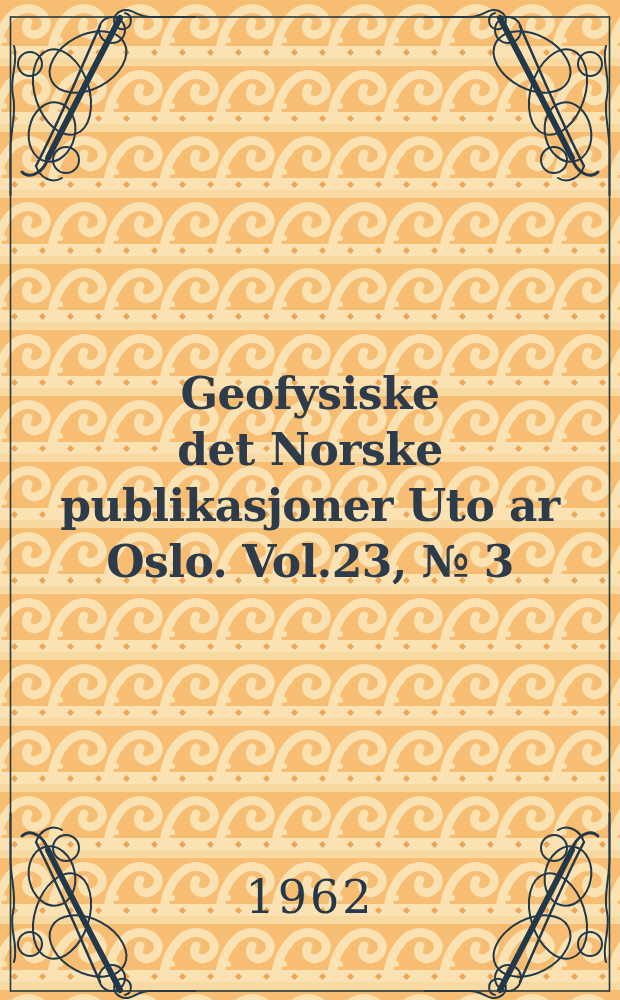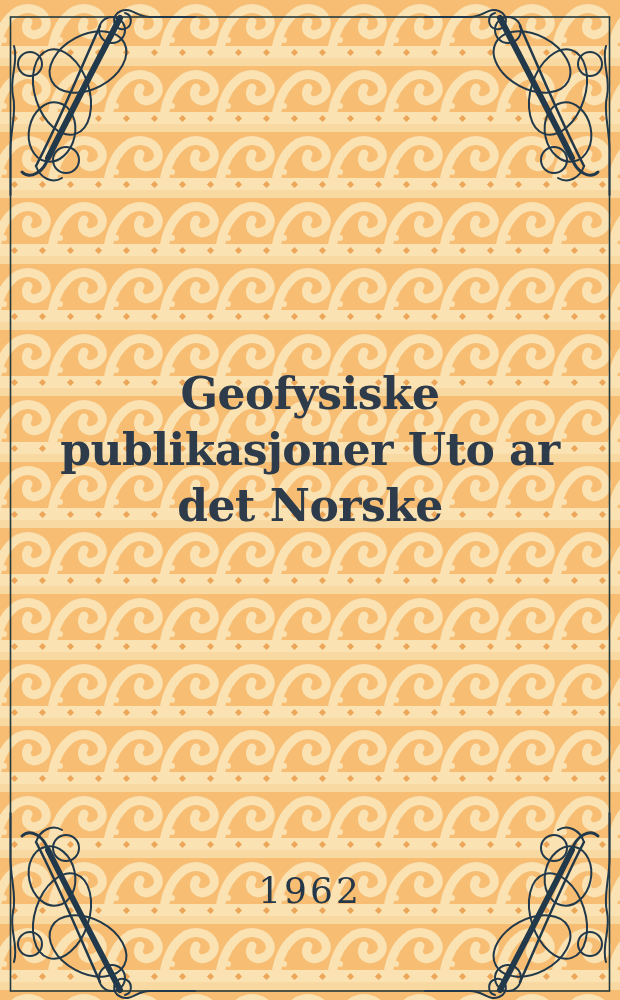--- a/index.html
+++ b/index.html
@@ -20,21 +20,21 @@
     font-size:44px;
     line-height:56px;
     letter-spacing:-0.5px;
   }
   .title-block .line{white-space:nowrap;}
   .year{
     position:absolute;
     left:0;right:0;top:870px;
     text-align:center;
     color:#24384a;
-    font-size:36px;
+    font-size:46px;
     letter-spacing:3px;
     font-weight:500;
   }
 </style>
 </head>
 <body>
 
 <div class="cover">
 
   <svg class="bg" width="620" height="1000" viewBox="0 0 620 1000">
@@ -77,19 +77,20 @@
     <rect x="10.5" y="17" width="599" height="974" fill="none" stroke="#243a3c" stroke-width="1.6"></rect>
 
     <use href="#flourish"></use>
     <use href="#flourish" transform="translate(620,0) scale(-1,1)"></use>
     <use href="#flourish" transform="translate(0,1008) scale(1,-1)"></use>
     <use href="#flourish" transform="translate(620,1008) scale(-1,-1)"></use>
   </svg>
 
   <div class="title-block">
     <div class="line">Geofysiske</div>
+    <div class="line">det Norske</div>
     <div class="line">publikasjoner Uto ar</div>
-    <div class="line">det Norske</div>
+    <div class="line">Oslo. Vol.23, № 3</div>
   </div>
 
   <div class="year">1962</div>
 
 </div>
 
 </body></html>

